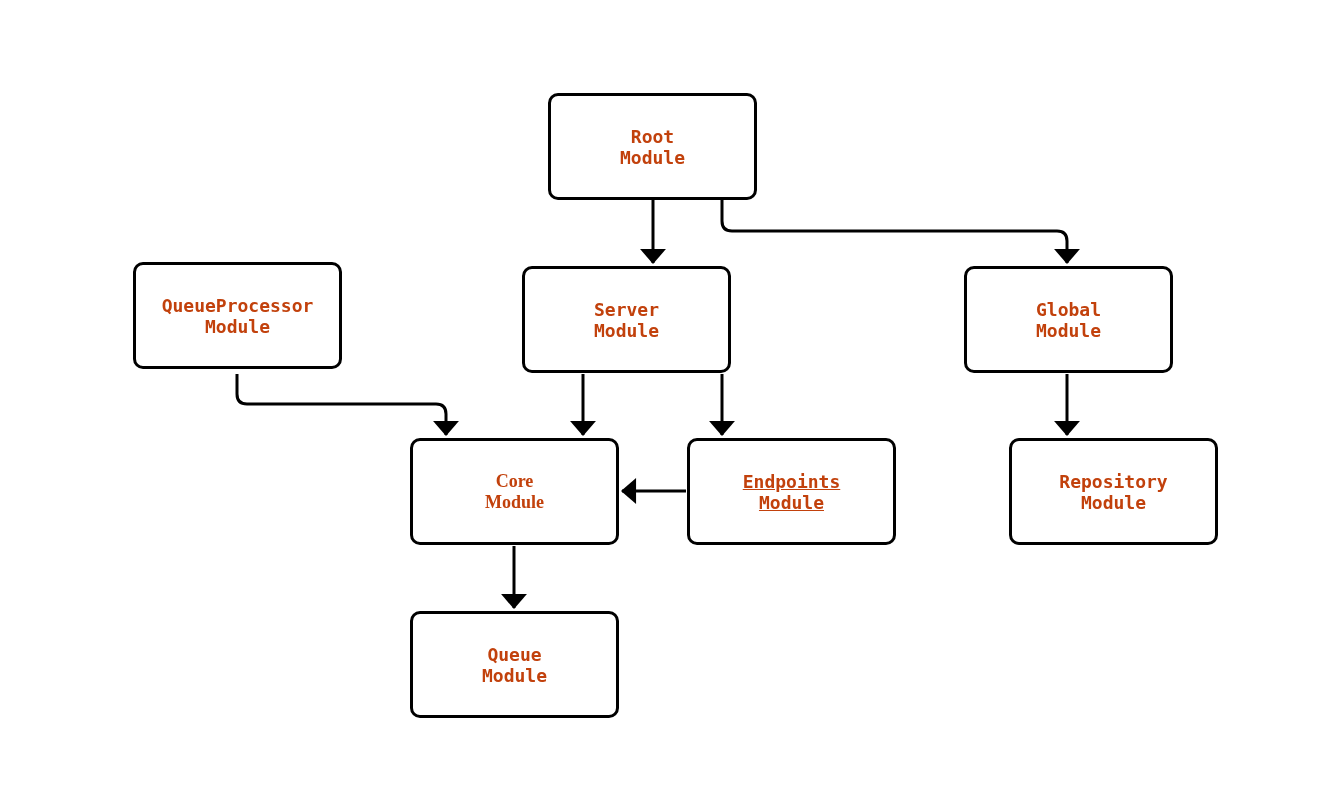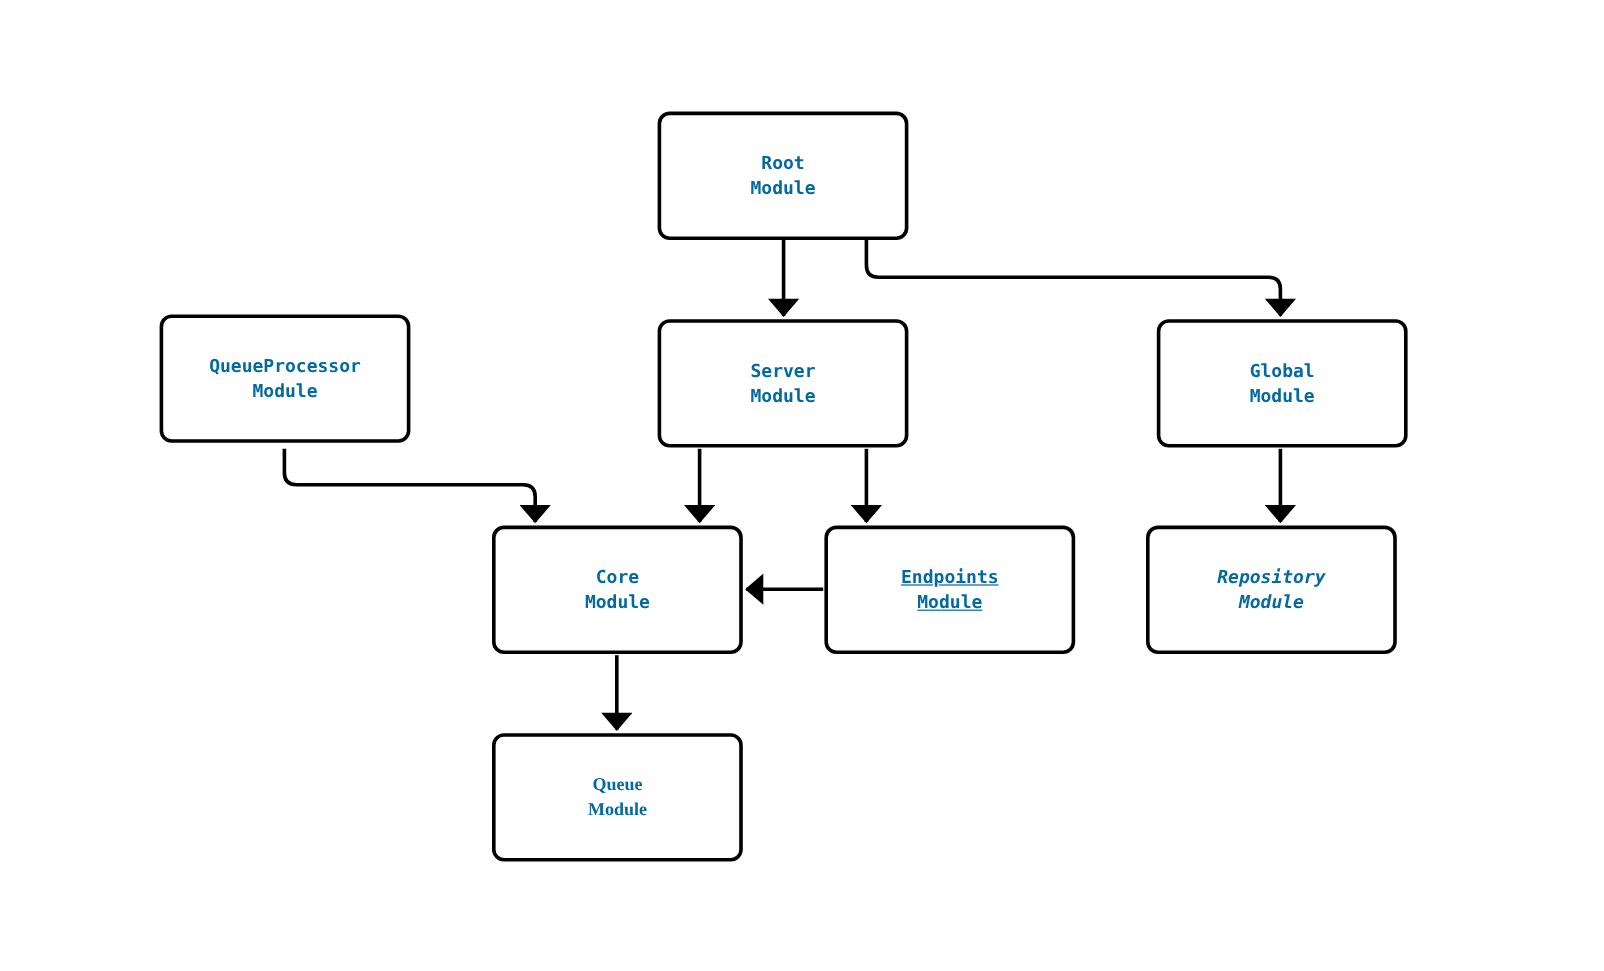--- a/index.html
+++ b/index.html
@@ -32,35 +32,35 @@
     width: 203px;
     height: 101px;
     background: #ffffff;
     border: 3px solid #000000;
     border-radius: 10px;
     display: flex;
     align-items: center;
     justify-content: center;
     text-align: center;
     font-weight: bold;
-    font-size: 15px;
+    font-size: 18px;
     line-height: 21px;
-    color: #0369a1;
+    color: #c2410c;
     white-space: pre-line;
     box-sizing: content-box;
   }
   
   #n-root       { left: 548px; top:  93px; }
   #n-queueproc  { left: 133px; top: 262px; }
-  #n-server     { left: 548px; top: 266px; }
+  #n-server     { left: 522px; top: 266px; }
   #n-global     { left: 964px; top: 266px; }
-  #n-core       { left: 410px; top: 438px; }
+  #n-core       { left: 410px; top: 438px; font-family: Liberation Serif, serif; }
   #n-endpoints  { left: 687px; top: 438px; text-decoration: underline; }
-  #n-repository { left: 955px; top: 438px; font-style: italic; }
-  #n-queue      { left: 410px; top: 611px; font-family: Liberation Serif, serif; }
+  #n-repository { left: 1009px; top: 438px; }
+  #n-queue      { left: 410px; top: 611px; }
 </style>
 </head>
 <body>
 
 <div class="canvas">
 
   <svg class="edges" width="1337" height="809" viewBox="0 0 1337 809" xmlns="http://www.w3.org/2000/svg" aria-hidden="true">
     <defs>
       <marker id="arrow" markerUnits="userSpaceOnUse" markerWidth="16" markerHeight="26" viewBox="0 0 14 24" refX="13" refY="12" orient="auto">
         <path d="M0,0 L14,12 L0,24 Z" fill="#000000"></path>

